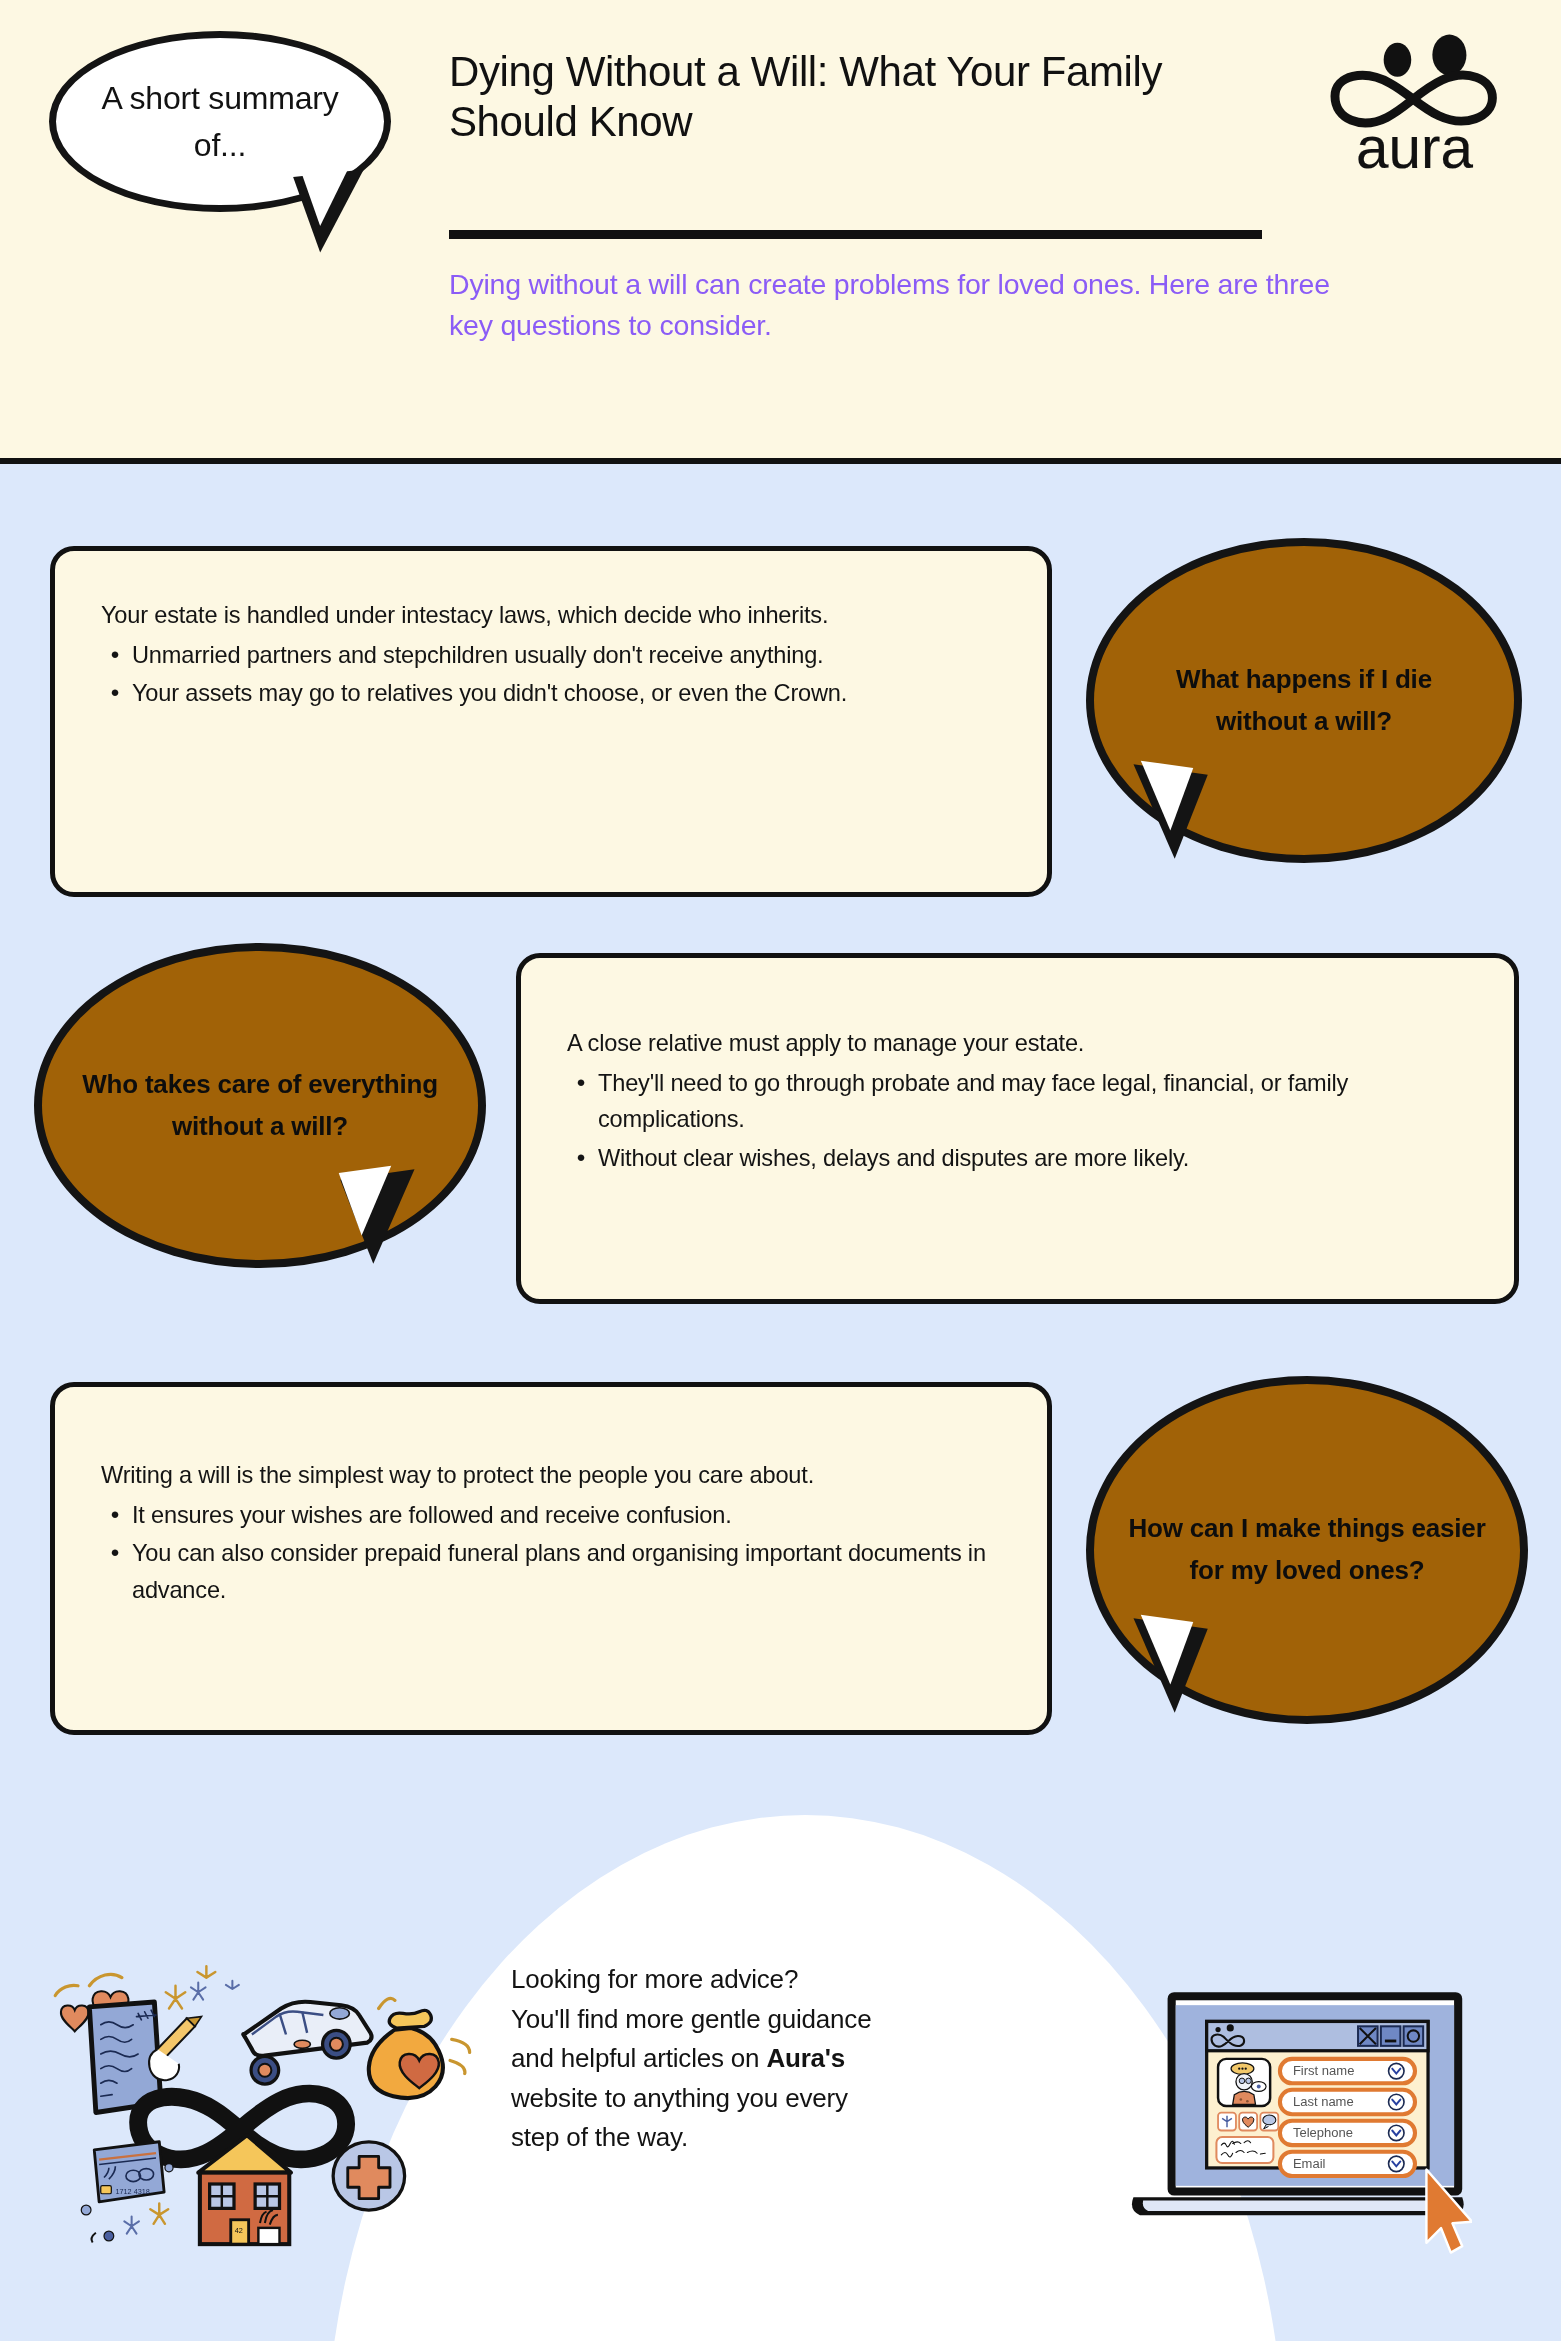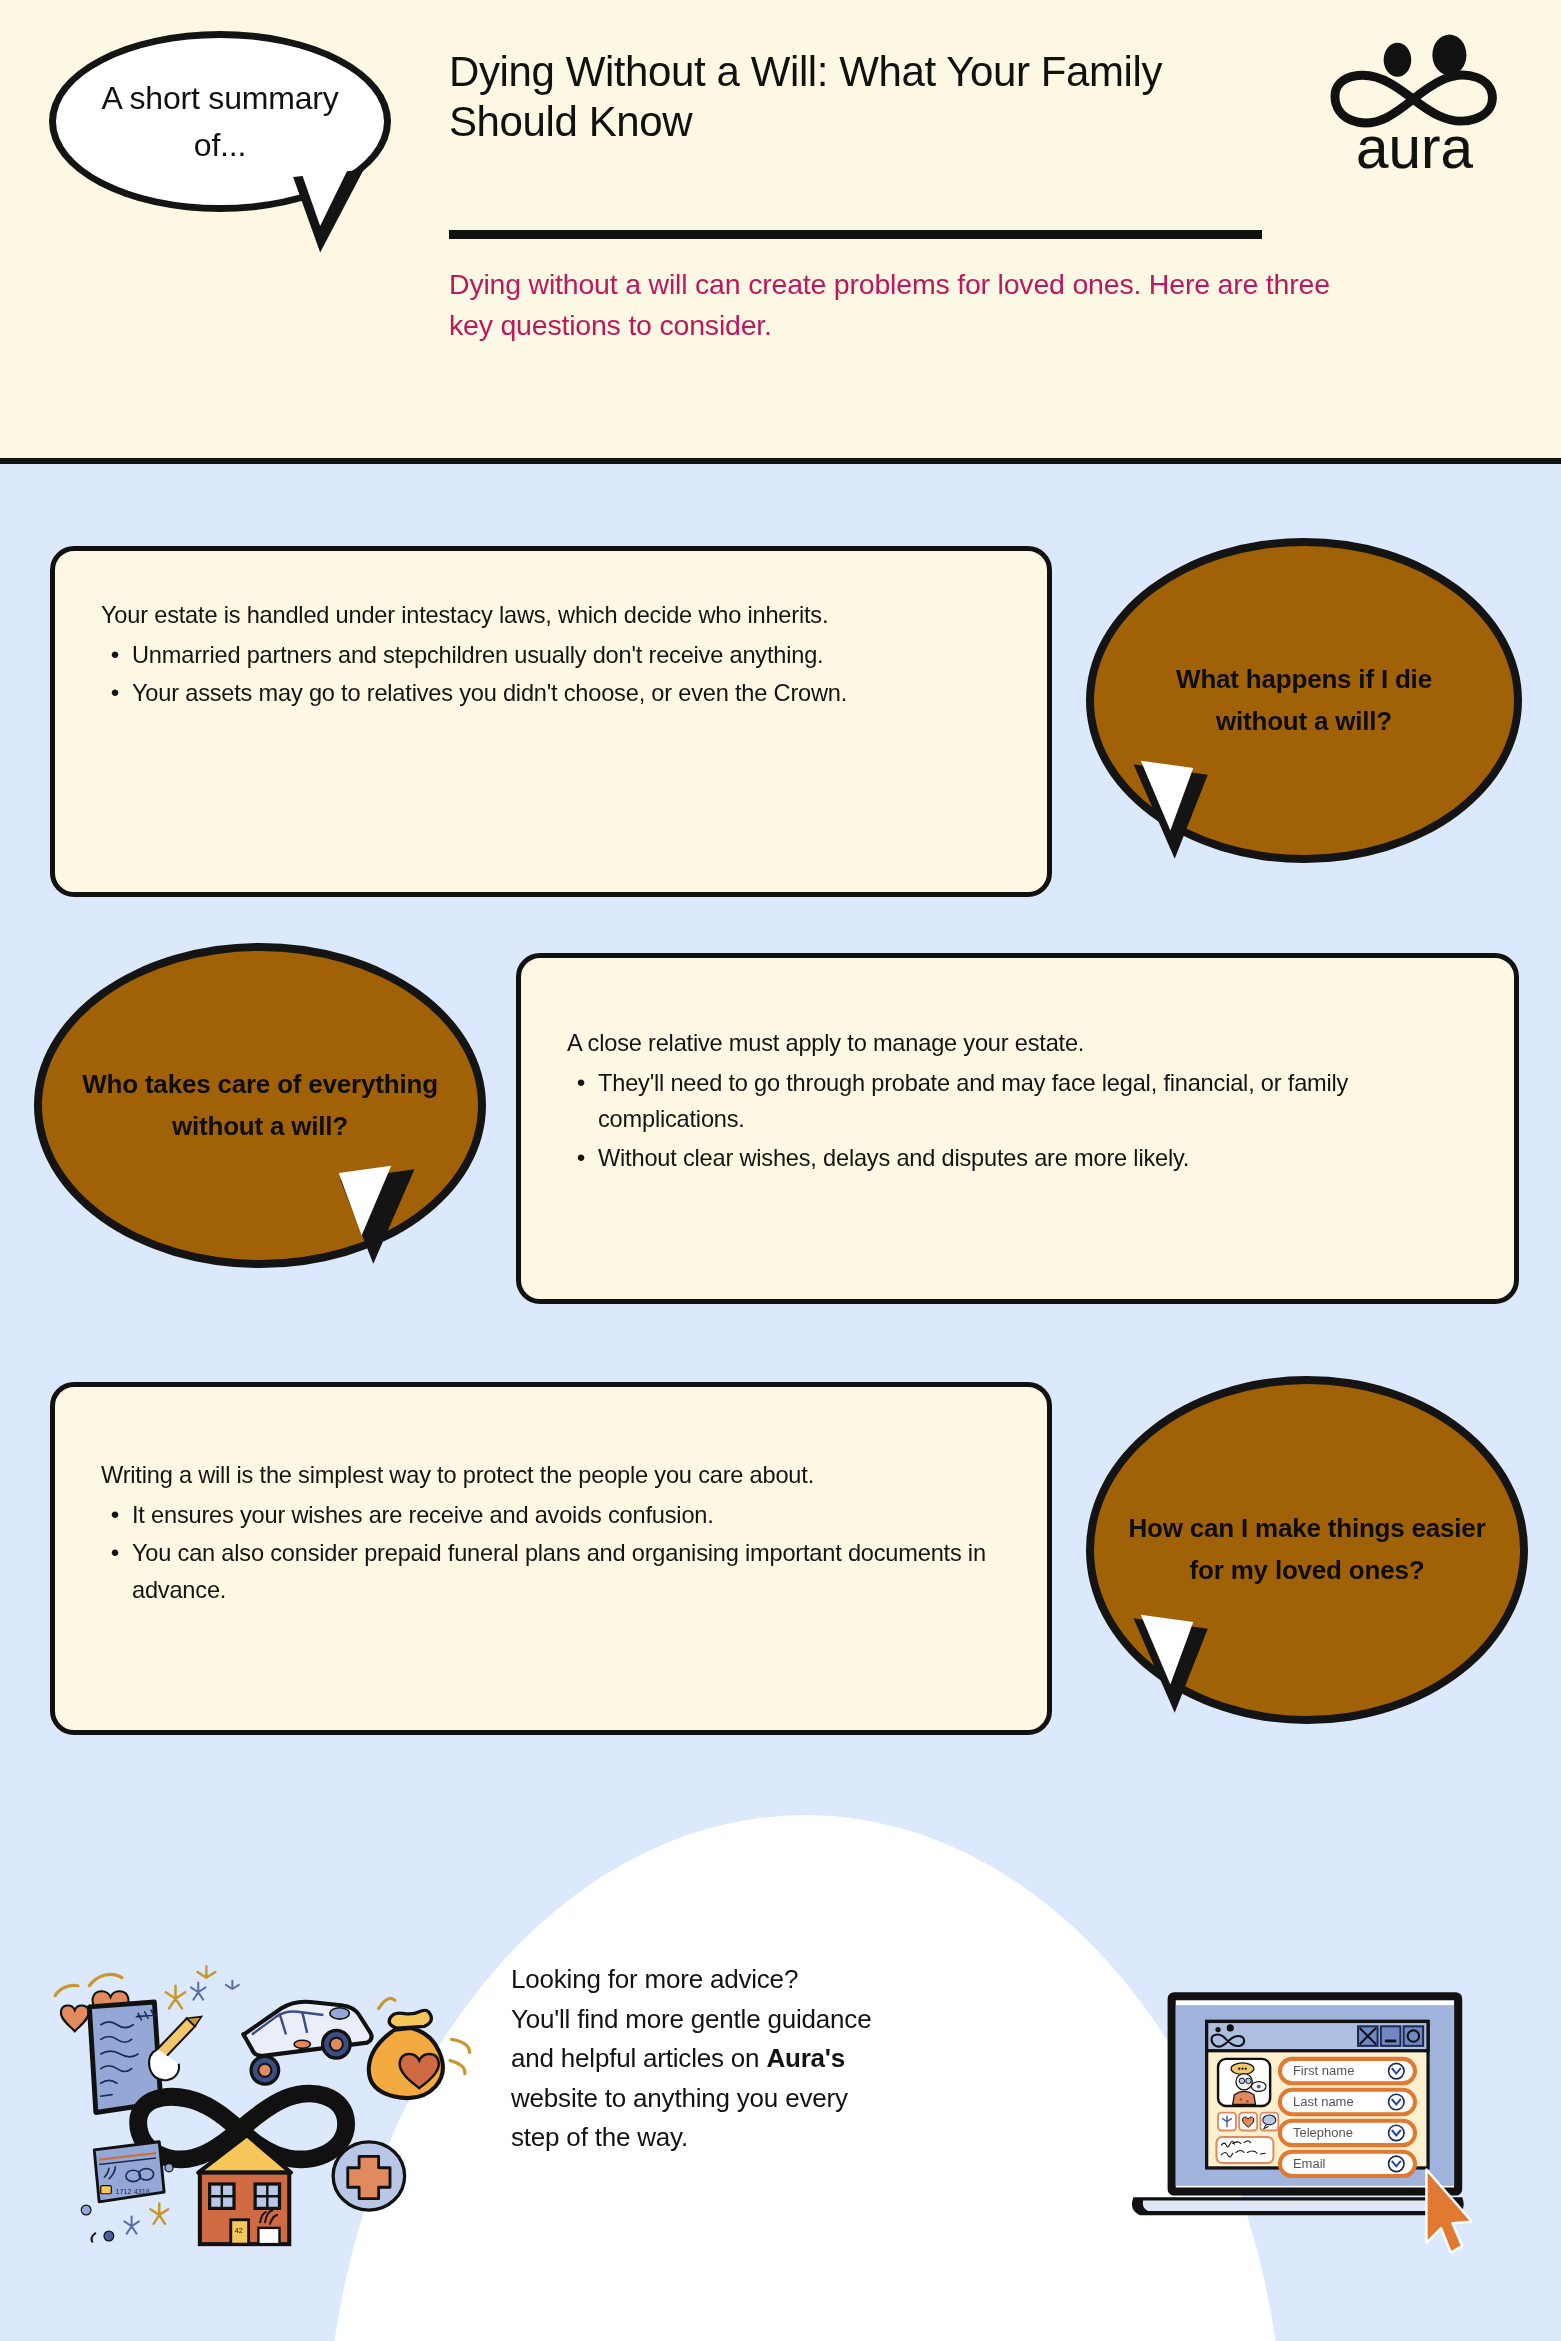--- a/index.html
+++ b/index.html
@@ -68,21 +68,21 @@
     font-size: 42px; font-weight: 400; line-height: 1.2;
     color: #111111; letter-spacing: -0.4px;
   }
   .head-divider {
     position: absolute; left: 449px; top: 230px;
     width: 813px; height: 9px; background: #111111;
   }
   .head-sub {
     position: absolute; left: 449px; top: 264px;
     width: 911px;
-    font-size: 28.5px; line-height: 1.45; color: #be185d;
+    font-size: 28.5px; line-height: 1.45; color: #8b5cf6;
     font-weight: 400; letter-spacing: -0.2px;
   }
 
   .logo {
     position: absolute; left: 1317px; top: 33px;
     width: 195px; height: 142px;
   }
 
   
   .body-bg {
@@ -263,21 +263,21 @@
         <li>They'll need to go through probate and may face legal, financial, or family complications.</li>
         <li>Without clear wishes, delays and disputes are more likely.</li>
       </ul>
     </div>
   </div>
 
   <div class="card" id="card3">
     <div class="card-body">
       <p class="card-lead">Writing a will is the simplest way to protect the people you care about.</p>
       <ul class="card-list">
-        <li>It ensures your wishes are receive and avoids confusion.</li>
+        <li>It ensures your wishes are followed and receive confusion.</li>
         <li>You can also consider prepaid funeral plans and organising important documents in advance.</li>
       </ul>
     </div>
   </div>
 
   <div class="bubble" id="bubble3">
     <div class="oval">
       <div class="btext">How can I make things easier for my loved ones?</div>
     </div>
     <div class="tail-l"></div>

